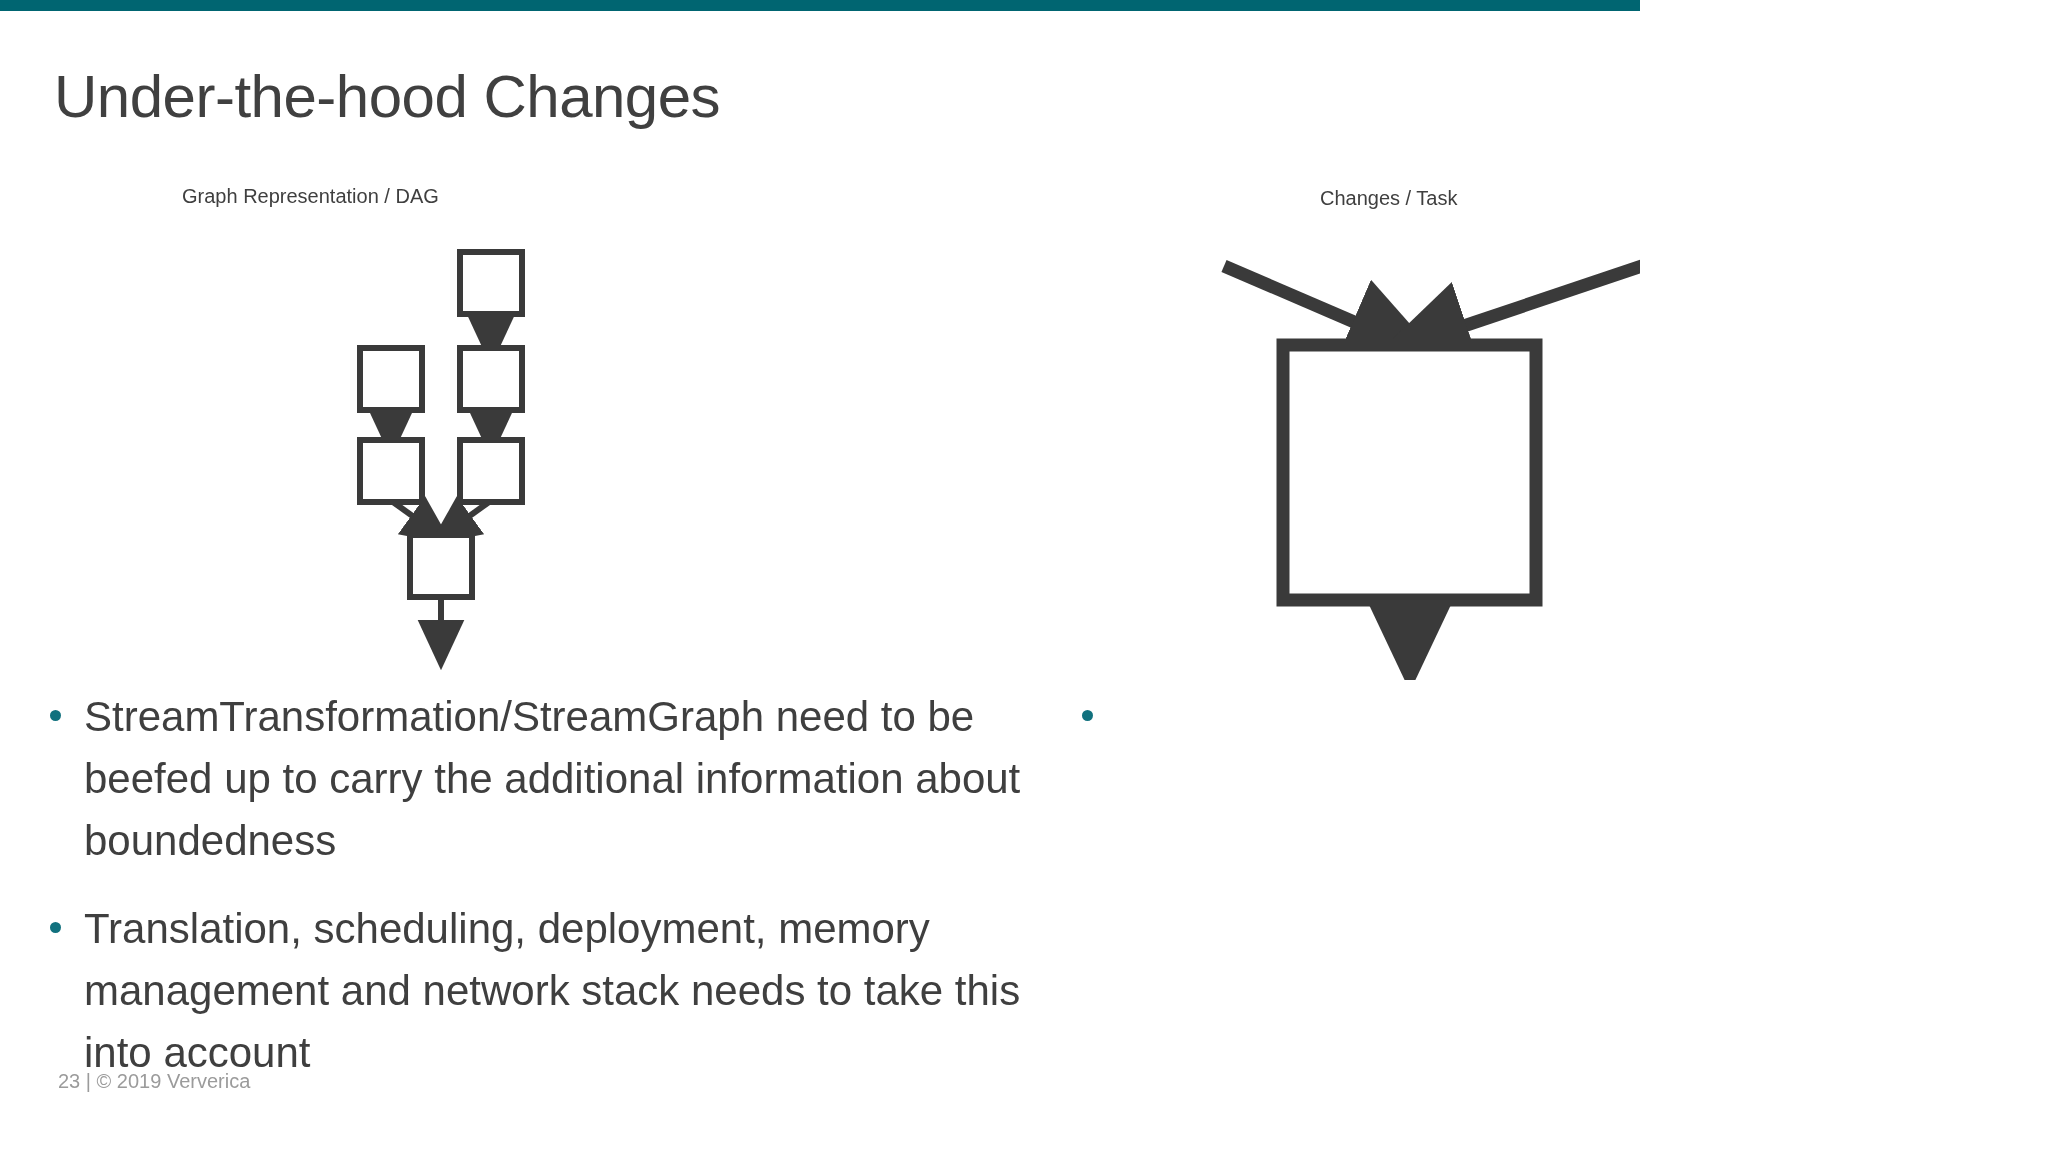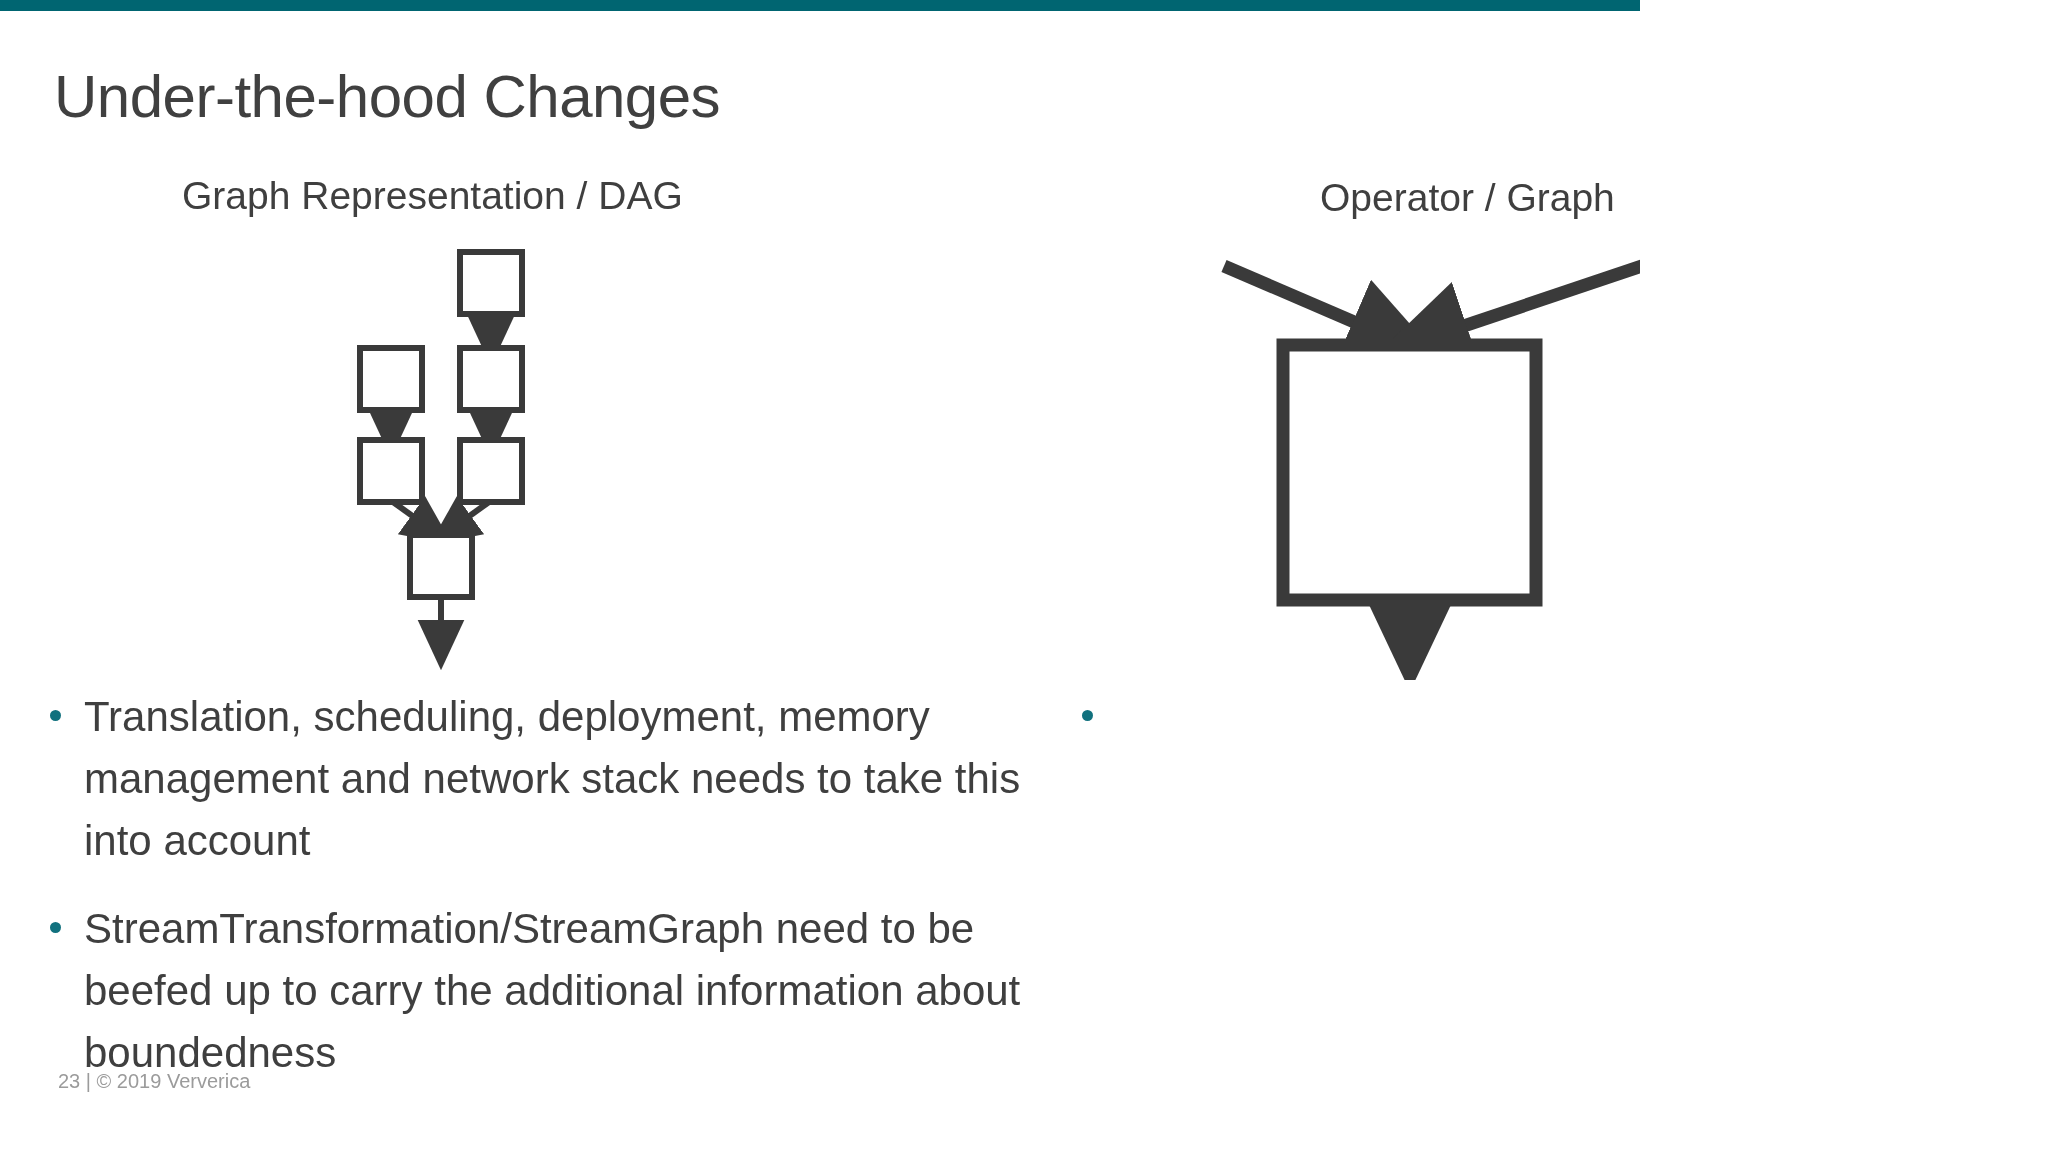--- a/index.html
+++ b/index.html
@@ -37,21 +37,21 @@
     line-height: 70px;
     font-weight: 400;
     color: #404040;
     letter-spacing: -0.5px;
     white-space: nowrap;
   }
 
   
   .col-caption {
     position: absolute;
-    font-size: 39px;
+    font-size: 20px;
     line-height: 36px;
     font-weight: 400;
     color: #3f3f3f;
     white-space: nowrap;
   }
   .col-caption.left  { left: 182px; top: 178px; }
   .col-caption.right { left: 1320px; top: 180px; }
 
   
   .diagram {
@@ -115,21 +115,21 @@
 <body>
 
 <div id="slide">
 
   <div class="top-bar"></div>
 
   <div class="slide-title">Under-the-hood Changes</div>
 
   <div class="col-caption left">Graph Representation / DAG</div>
 
-  <div class="col-caption right">Operator / Graph</div>
+  <div class="col-caption right">Changes / Task</div>
 
   <div class="diagram dag">
     <svg width="400" height="450" viewBox="0 0 400 450">
       <defs>
         <marker id="ah" markerWidth="9" markerHeight="9" refX="4.2" refY="4.5" orient="auto" markerUnits="strokeWidth">
           <path d="M0,0.6 L8.4,4.5 L0,8.4 z" fill="#3a3a3a"></path>
         </marker>
       </defs>
 
       <g stroke="#3a3a3a" stroke-width="6" fill="none">
@@ -175,25 +175,25 @@
         <line x1="230" y1="360" x2="230" y2="402" marker-end="url(#ah2)"></line>
       </g>
 
       <rect x="103" y="105" width="253" height="255" fill="#ffffff" stroke="#3a3a3a" stroke-width="13"></rect>
     </svg>
   </div>
 
   <div class="bullets left">
     <div class="bullet-item">
       <span class="bullet-dot"></span>
-      <span>Translation, scheduling, deployment, memory management and network stack needs to take this into account</span>
+      <span>StreamTransformation/StreamGraph need to be beefed up to carry the additional information about boundedness</span>
     </div>
     <div class="bullet-item">
       <span class="bullet-dot"></span>
-      <span>StreamTransformation/StreamGraph need to be beefed up to carry the additional information about boundedness</span>
+      <span>Translation, scheduling, deployment, memory management and network stack needs to take this into account</span>
     </div>
   </div>
 
   <div class="bullets right">
     <div class="bullet-item">
       <span class="bullet-dot"></span>
     </div>
   </div>
 
   <div class="footer">23 | © 2019 Ververica</div>

